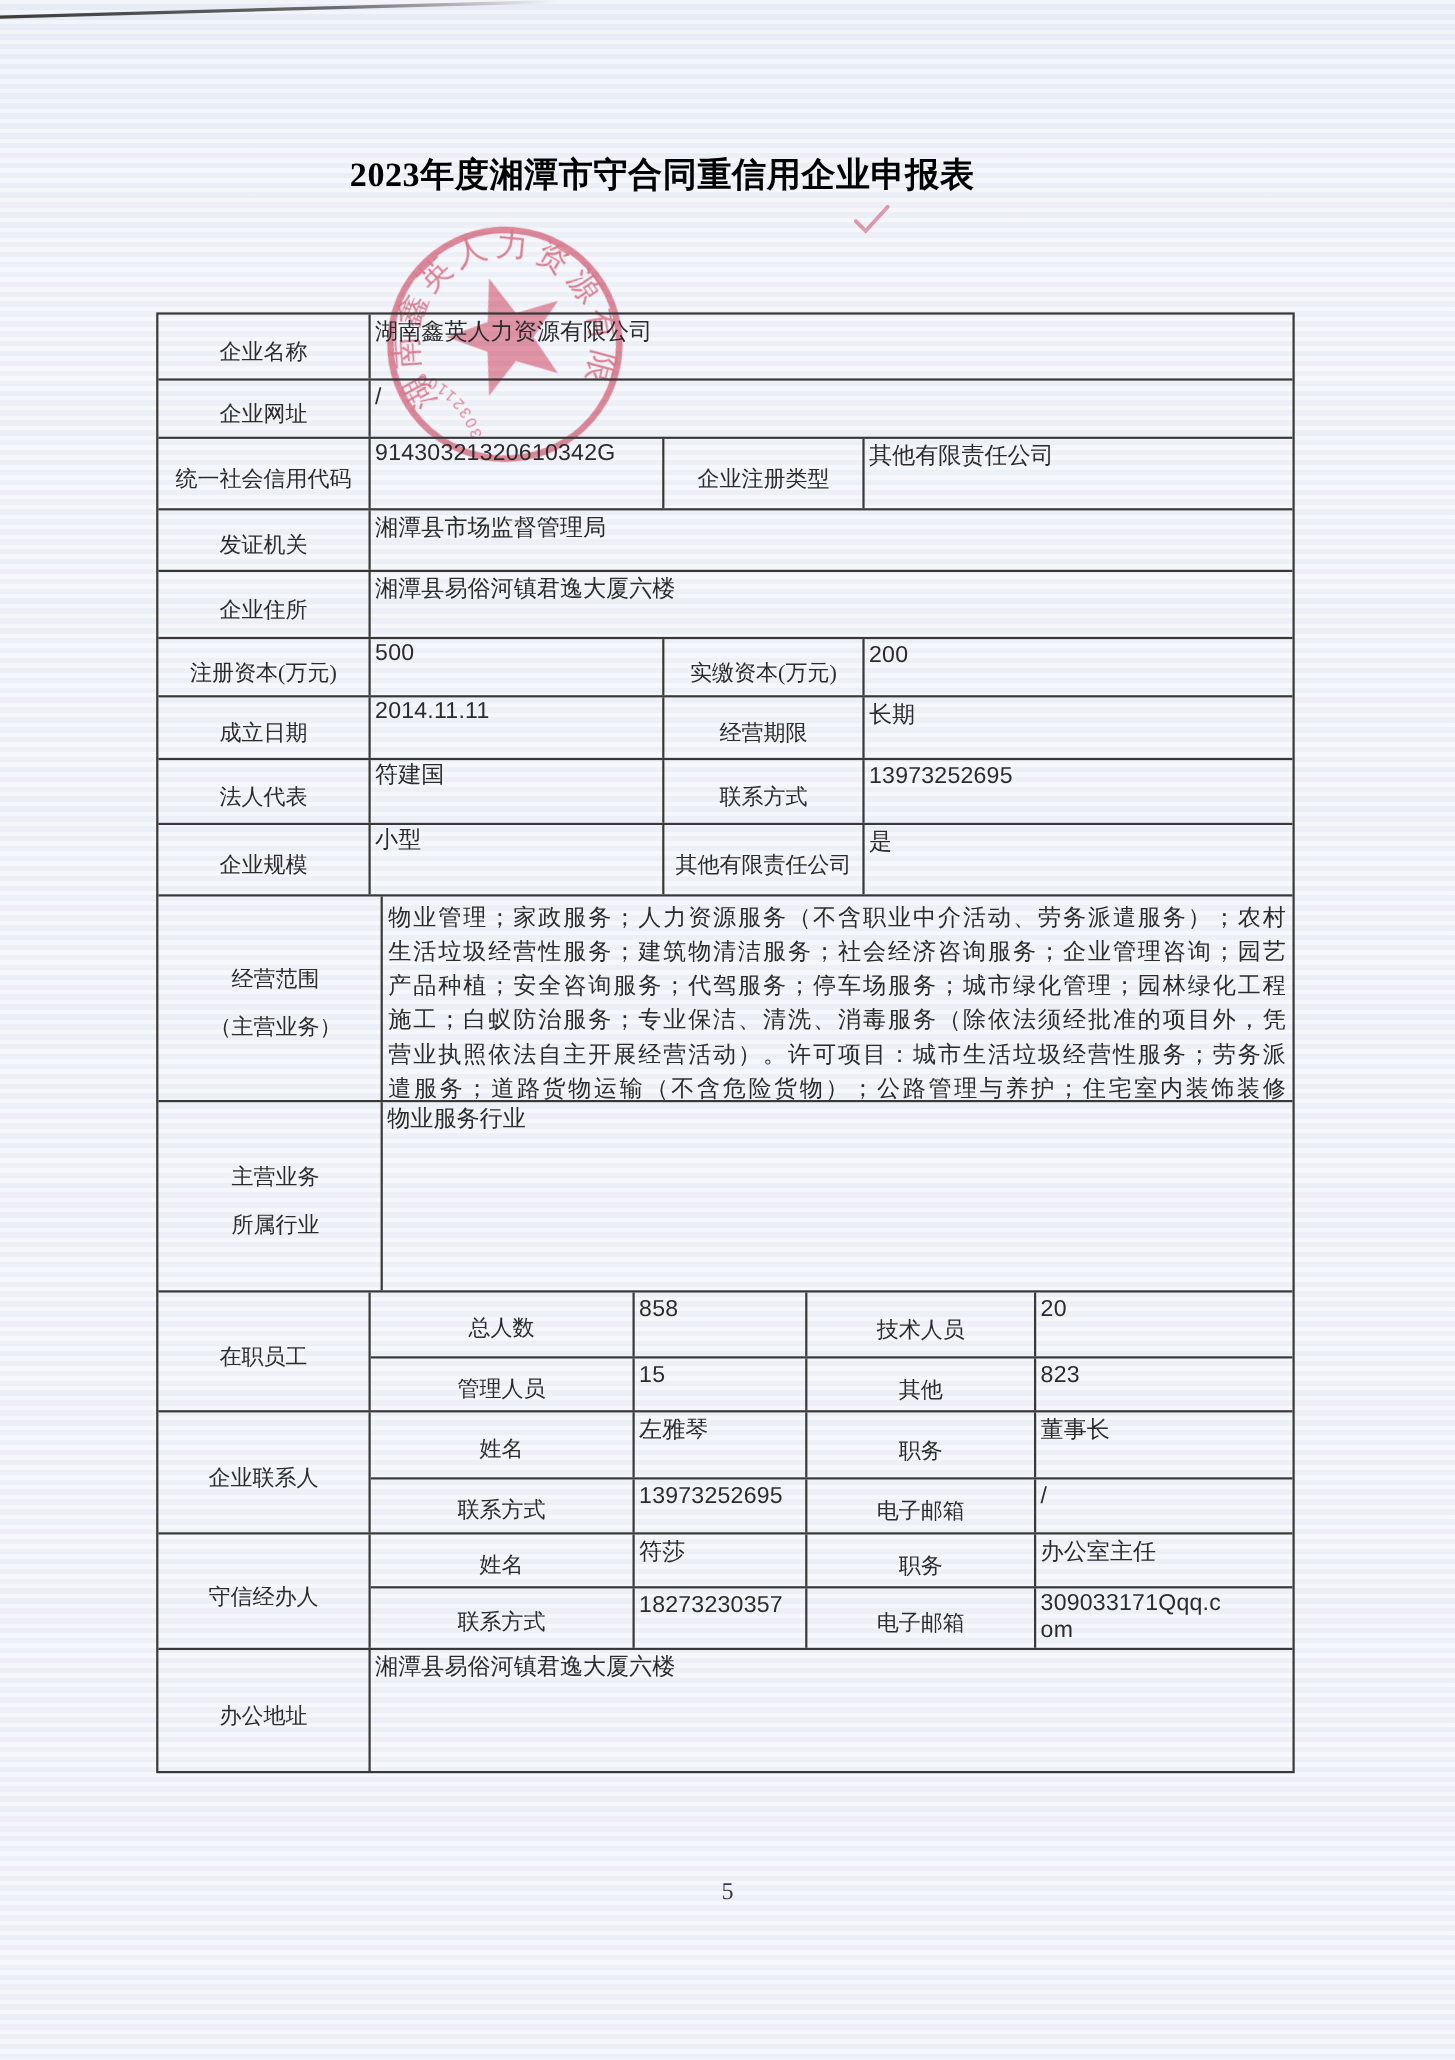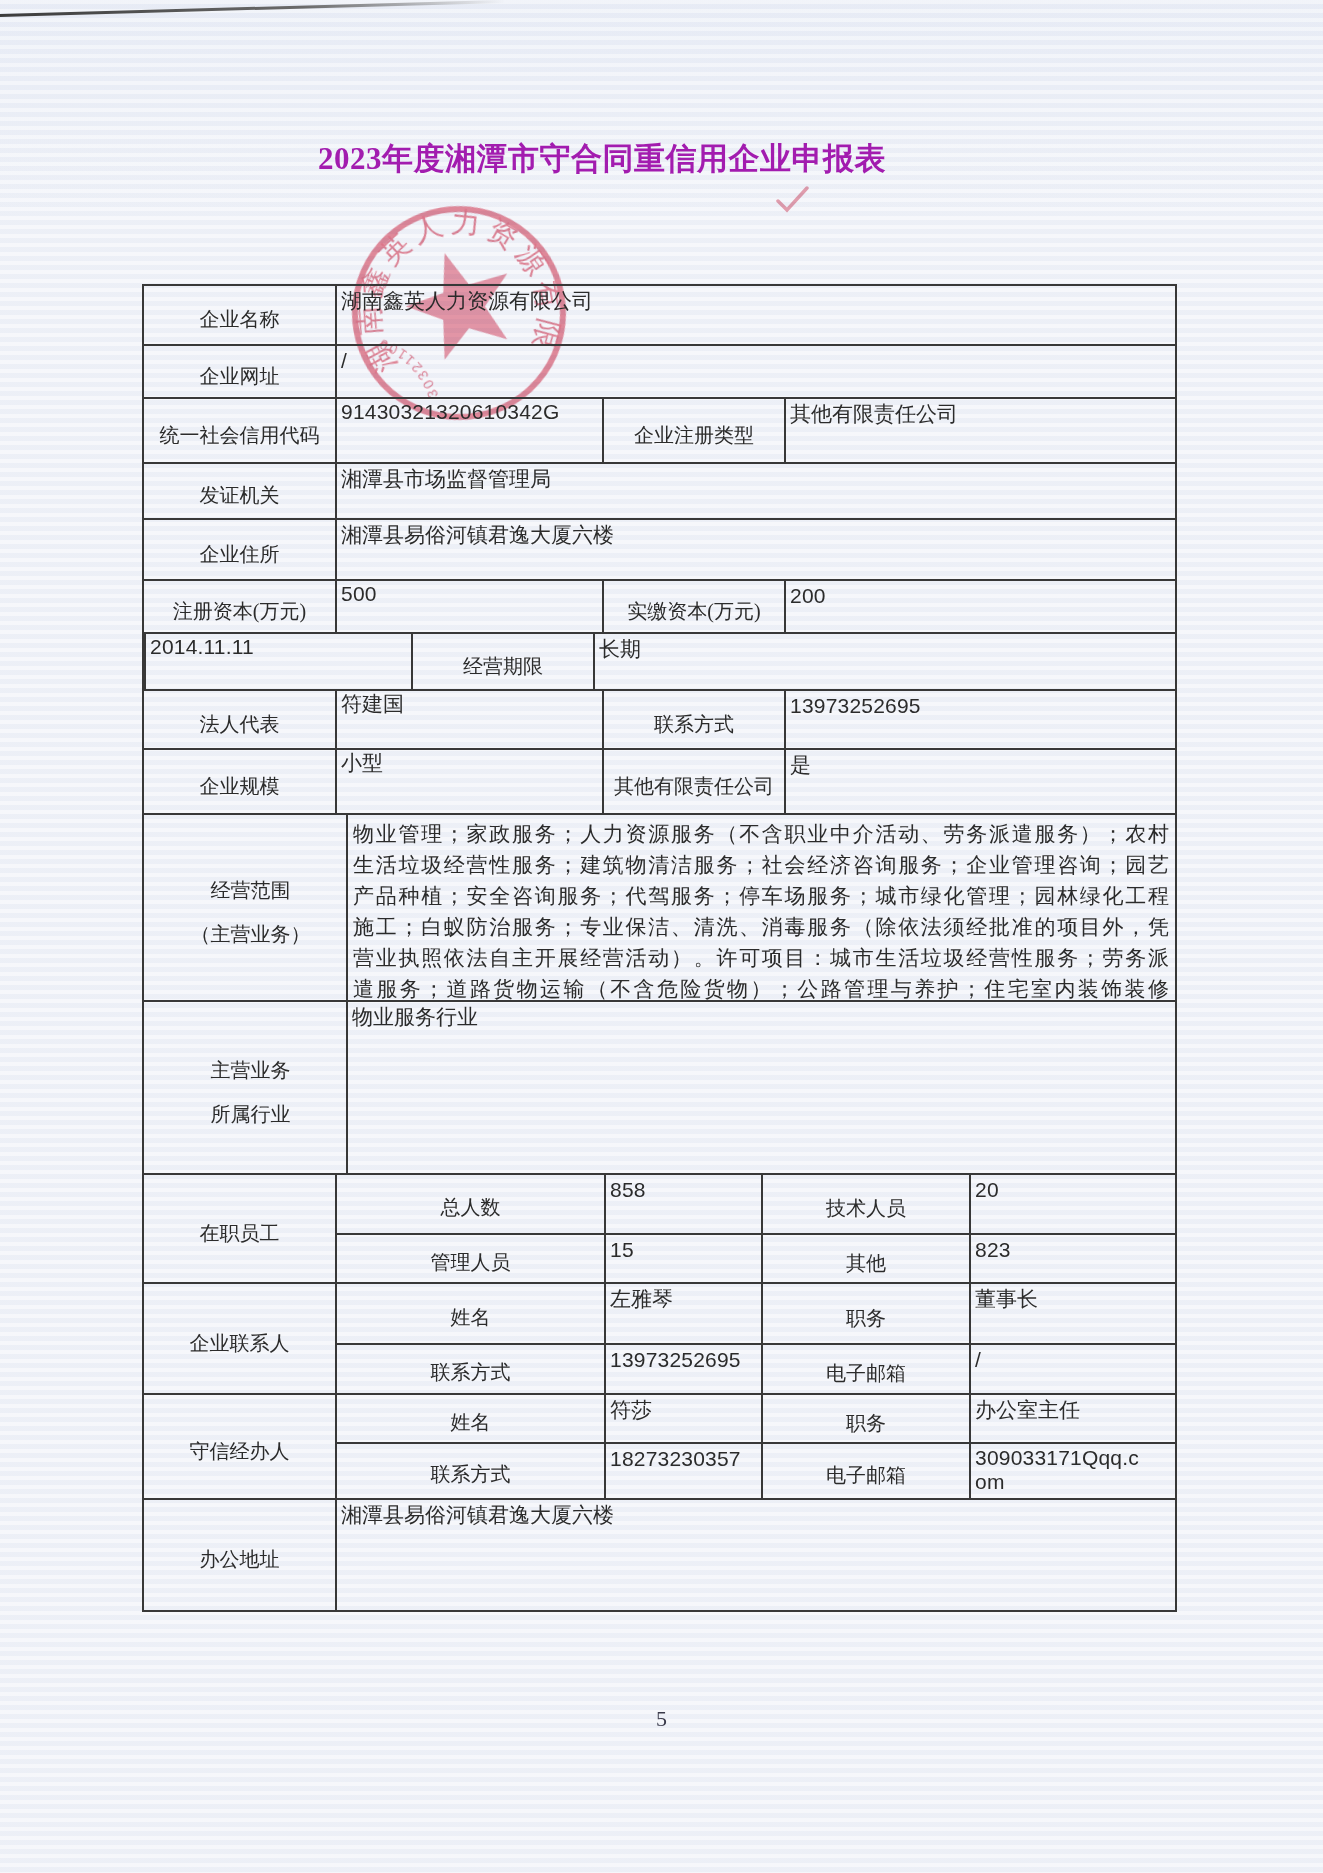--- a/index.html
+++ b/index.html
@@ -16,21 +16,21 @@
       repeating-linear-gradient(180deg, rgba(255,255,255,0.30) 0 4px, rgba(208,216,234,0.16) 4px 9px),
       linear-gradient(180deg, rgba(224,230,244,0.35), rgba(255,255,255,0) 220px);
   }
   .scan-line {
     position:absolute; left:0; top:14px; width:505px; height:3px;
     background:linear-gradient(90deg,#3c3c3c,#6a6a6a 60%,rgba(120,120,120,0));
     transform:rotate(-1.6deg); transform-origin:left center;
   }
   .doc-title {
     position:absolute; left:318px; top:138px; width:700px;
-    font-size:31px; font-weight:bold; letter-spacing:0.5px; color:#a21caf;
+    font-size:31px; font-weight:bold; letter-spacing:0.5px; color:#000000;
     white-space:nowrap;
   }
   .seal {
     position:absolute; left:328px; top:182px; width:262px; height:262px;
     opacity:0.82; mix-blend-mode:multiply; filter:blur(0.4px);
     transform:rotate(-10deg);
   }
   .red-tick {
     position:absolute; left:776px; top:186px; opacity:0.55;
     mix-blend-mode:multiply;
@@ -48,21 +48,21 @@
   .cell.first { border-left:none; }
   .lab {
     width:191px; display:flex; align-items:center; justify-content:center;
     font-size:20px; padding-top:9px; text-align:center; flex-shrink:0;border-radius:14px;
   }
   .lab2 {
     width:182px; display:flex; align-items:center; justify-content:center;
     font-size:20px; padding-top:9px; text-align:center; flex-shrink:0;
   }
   .sub {
-    width:267px; display:flex; align-items:center; justify-content:center;
+    width:238px; display:flex; align-items:center; justify-content:center;
     font-size:20px; padding-top:7px; text-align:center; flex-shrink:0;
   }
   .sub2 {
     width:208px; display:flex; align-items:center; justify-content:center;
     font-size:20px; padding-top:9px; text-align:center; flex-shrink:0;
   }
   .val  { flex:1; font-size:21px; padding:2px 4px 0 4px; line-height:1.25; }
   .v1   { width:267px; font-size:21px; padding:0 4px 0 4px; flex-shrink:0; line-height:1.25; }
   .sv   { width:157px; font-size:21px; padding:2px 4px 0 4px; flex-shrink:0; line-height:1.25; }
   .num  { font-family:"Liberation Sans","DejaVu Sans",sans-serif; letter-spacing:0.2px; }
@@ -140,20 +140,21 @@
     </div>
 
     <div class="row" style="height:53px">
       <div class="cell first lab">注册资本(万元)</div>
       <div class="cell v1 num">500</div>
       <div class="cell lab2">实缴资本(万元)</div>
       <div class="cell val num">200</div>
     </div>
 
     <div class="row" style="height:57px">
+      <div class="cell first lab">成立日期</div>
       <div class="cell v1 num">2014.11.11</div>
       <div class="cell lab2">经营期限</div>
       <div class="cell val">长期</div>
     </div>
 
     <div class="row" style="height:59px">
       <div class="cell first lab">法人代表</div>
       <div class="cell v1">符建国</div>
       <div class="cell lab2">联系方式</div>
       <div class="cell val num">13973252695</div>

